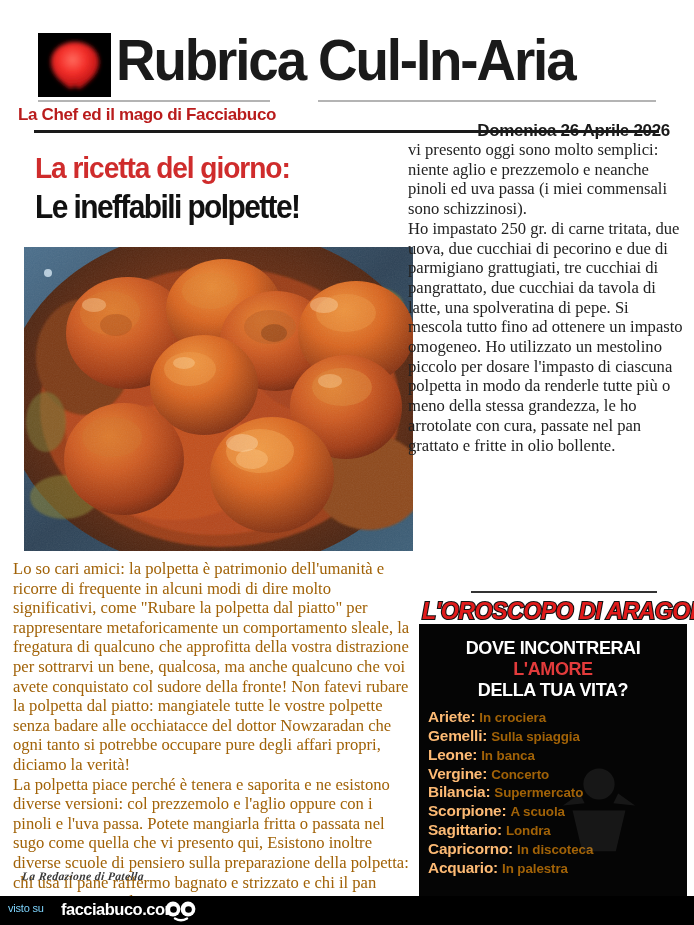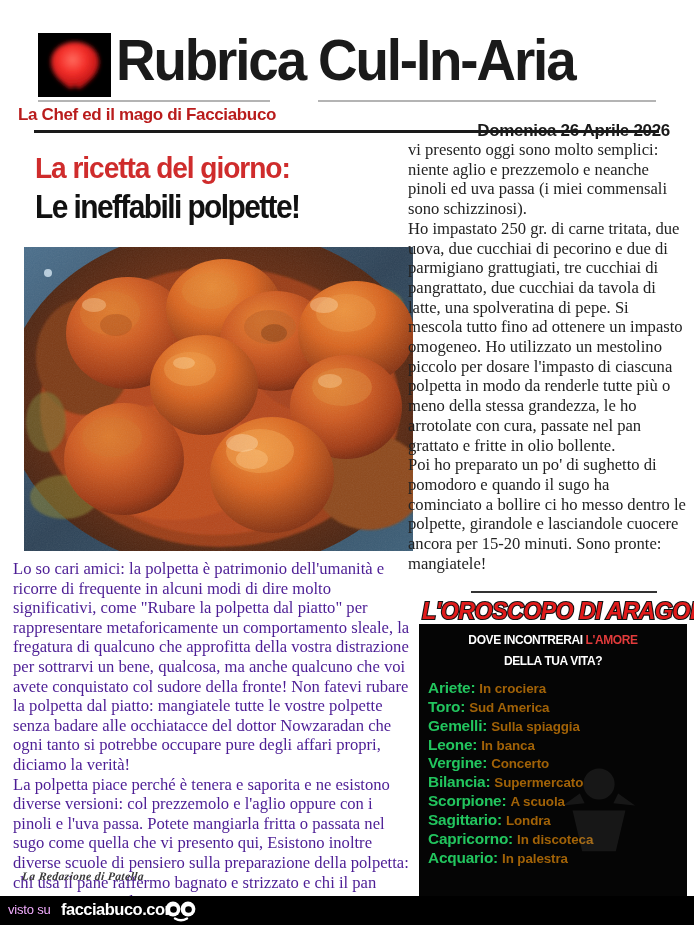--- a/index.html
+++ b/index.html
@@ -137,21 +137,21 @@
   }
   .photo svg { display: block; }
 
   .body-text {
     position: absolute;
     left: 5px; top: 416px;
     width: 400px;
     font-family: "Liberation Serif", serif;
     font-size: 16.6px;
     line-height: 19.6px;
-    color: #4c1d95;
+    color: #a16207;
   }
   .body-text p { margin: 0; }
   .signature {
     position: absolute;
     left: 14px; top: 727px;
     font-family: "Liberation Serif", serif;
     font-style: italic;
     font-weight: bold;
     font-size: 11.5px;
     letter-spacing: 0.4px;
@@ -200,43 +200,43 @@
   }
   .horo-box {
     position: absolute;
     left: 419px; top: 624px;
     width: 268px;
     height: 272px;
     background: #050505;
     overflow: hidden;
   }
   .horo-head {
-    margin: 6px 8px 0 8px;
+    margin: 14px 8px 0 8px;
     text-align: center;
     font-family: "Liberation Sans", sans-serif;
     font-weight: bold;
-    font-size: 12px;
+    font-size: 18px;
     line-height: 21px;
     letter-spacing: -0.4px;
     color: #ffffff;
   }
   .horo-head .accent { color: #e23b3b; }
   .horo-list {
     margin: 7px 0 0 9px;
   }
   .horo-row {
     font-family: "Liberation Sans", sans-serif;
     font-size: 14.4px;
     line-height: 17.85px;
     white-space: nowrap;
   }
   .horo-sign {
     font-weight: bold;
     font-size: 15.4px;
-    color: #22c55e;
+    color: #fdba74;
     letter-spacing: -0.2px;
   }
   .horo-val {
     font-weight: bold;
     font-size: 13.4px;
     color: #a16207;
     letter-spacing: -0.1px;
   }
   .horo-ghost {
     position: absolute;
@@ -249,22 +249,22 @@
   .footer {
     position: absolute;
     left: 0; top: 896px;
     width: 694px; height: 29px;
     background: #000000;
   }
   .footer-visto {
     position: absolute;
     left: 8px; top: 6px;
     font-family: "Liberation Sans", sans-serif;
-    font-size: 13px;
-    color: #f0abfc;
+    font-size: 11px;
+    color: #7dd3fc;
     letter-spacing: -0.2px;
   }
   .footer-site {
     position: absolute;
     left: 61px; top: 4px;
     font-family: "Liberation Sans", sans-serif;
     font-weight: bold;
     font-size: 16.5px;
     color: #ffffff;
     letter-spacing: -0.5px;
@@ -419,21 +419,20 @@
       <p>La polpetta piace perché è tenera e saporita e ne esistono diverse versioni: col prezzemolo e l'aglio oppure con i pinoli e l'uva passa. Potete mangiarla fritta o passata nel sugo come quella che vi presento qui, Esistono inoltre diverse scuole di pensiero sulla preparazione della polpetta: chi usa il pane raffermo bagnato e strizzato e chi il pan grattato. Queste che</p>
     </div>
 
     <div class="signature">La Redazione di Patella</div>
   </div>
 
   <div class="col-right">
     <div class="body-text-r">
       <p>vi presento oggi sono molto semplici: niente aglio e prezzemolo e neanche pinoli ed uva passa (i miei commensali sono schizzinosi).</p>
       <p>Ho impastato 250 gr. di carne tritata, due uova, due cucchiai di pecorino e due di parmigiano grattugiati, tre cucchiai di pangrattato, due cucchiai da tavola di latte, una spolveratina di pepe. Si mescola tutto fino ad ottenere un impasto omogeneo. Ho utilizzato un mestolino piccolo per dosare l'impasto di ciascuna polpetta in modo da renderle tutte più o meno della stessa grandezza, le ho arrotolate con cura, passate nel pan grattato e fritte in olio bollente.</p>
-      <p>Poi ho preparato un po' di sughetto di pomodoro e quando il sugo ha cominciato a bollire ci ho messo dentro le polpette, girandole e lasciandole cuocere ancora per 15-20 minuti. Sono pronte: mangiatele!</p>
     </div>
   </div>
 
   <div class="hr-above-horo"></div>
 
   <div class="horo-title">L'OROSCOPO DI ARAGORN</div>
 
   <div class="horo-box">
     <svg class="horo-ghost" viewBox="0 0 100 100">
       <g fill="#ffffff">
@@ -446,24 +445,20 @@
 
     <div class="horo-head">
       <span>DOVE INCONTRERAI </span><span class="accent">L'AMORE</span><br>
       <span>DELLA TUA VITA?</span>
     </div>
 
     <div class="horo-list">
       <div class="horo-row">
         <span class="horo-sign">Ariete:</span>
         <span class="horo-val">In crociera</span>
-      </div>
-      <div class="horo-row">
-        <span class="horo-sign">Toro:</span>
-        <span class="horo-val">Sud America</span>
       </div>
       <div class="horo-row">
         <span class="horo-sign">Gemelli:</span>
         <span class="horo-val">Sulla spiaggia</span>
       </div>
       <div class="horo-row">
         <span class="horo-sign">Leone:</span>
         <span class="horo-val">In banca</span>
       </div>
       <div class="horo-row">

